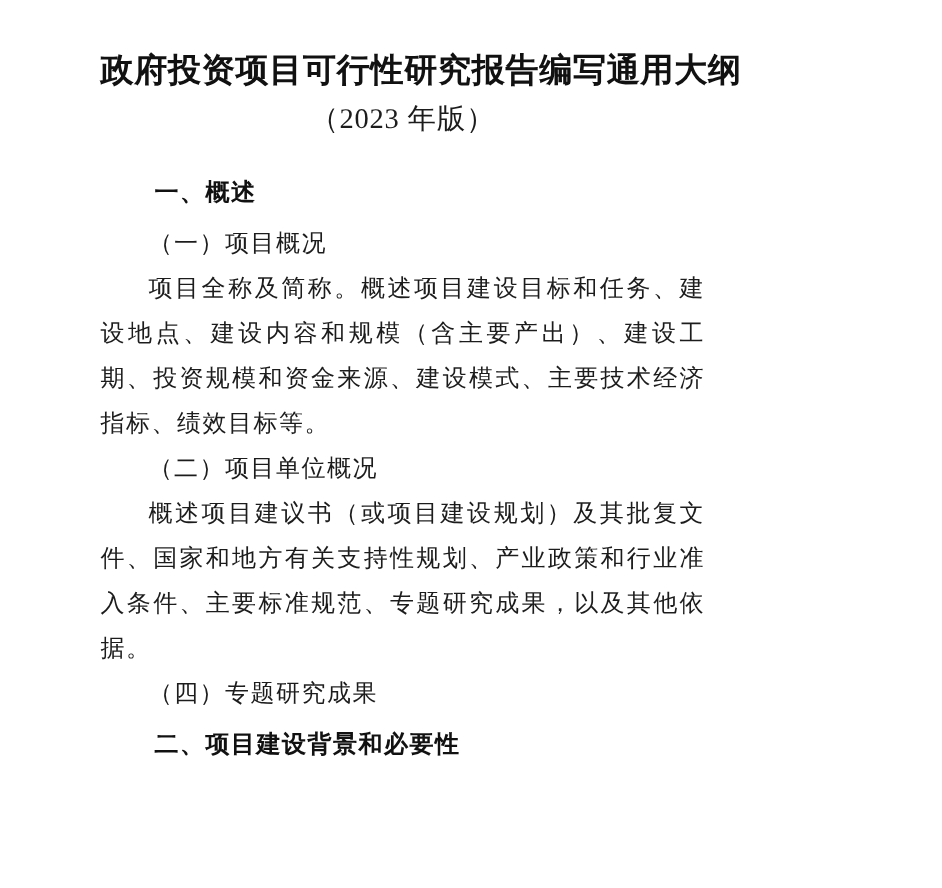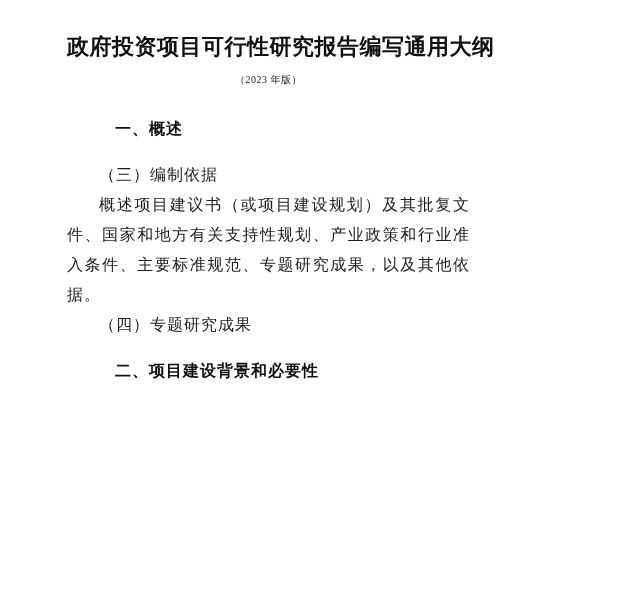--- a/index.html
+++ b/index.html
@@ -22,35 +22,35 @@
     font-size: 22px;
     font-weight: bold;
     line-height: 34px;
     letter-spacing: 0.5px;
     color: #111111;
     white-space: nowrap;
   }
   .doc-subtitle {
     margin: 2px 0 0 0;
     text-align: center;
-    font-size: 10px;
+    font-size: 19px;
     line-height: 28px;
     letter-spacing: 0.5px;
     color: #1c1c1c;
   }
   .doc-body {
     margin-top: 20px;
     font-size: 16px;
     line-height: 30px;
     letter-spacing: 1px;
     text-align: justify;
     text-justify: inter-ideograph;
   }
   .chapter-heading {
-    margin: 16px;
+    margin: 4px;
     text-indent: 2em;
     font-family: "Liberation Sans", sans-serif;
     font-size: 16px;
     font-weight: bold;
     line-height: 30px;
     color: #111111;
   }
   .subsection-heading {
     margin: 0;
     text-indent: 2em;
@@ -73,25 +73,27 @@
 <div class="page">
 
   <h1 class="doc-title">政府投资项目可行性研究报告编写通用大纲</h1>
 
   <div class="doc-subtitle">（2023 年版）</div>
 
   <div class="doc-body">
 
     <h2 class="chapter-heading">一、概述</h2>
 
+    <h3 class="subsection-heading">（一）项目概况</h3>
+
+    <p class="doc-paragraph">项目全称及简称。概述项目建设目标和任务、建设地点、建设内容和规模（含主要产出）、建设工期、投资规模和资金来源、建设模式、主要技术经济指标、绩效目标等。</p>
+
+    <h3 class="subsection-heading">（二）项目单位概况</h3>
 
 
-
-
-    <h3 class="subsection-heading">（三）编制依据</h3>
 
     <p class="doc-paragraph">概述项目建议书（或项目建设规划）及其批复文件、国家和地方有关支持性规划、产业政策和行业准入条件、主要标准规范、专题研究成果，以及其他依据。</p>
 
     <h3 class="subsection-heading">（四）专题研究成果</h3>
 
 
     <h2 class="chapter-heading">二、项目建设背景和必要性</h2>
 
   </div>
 </div>

